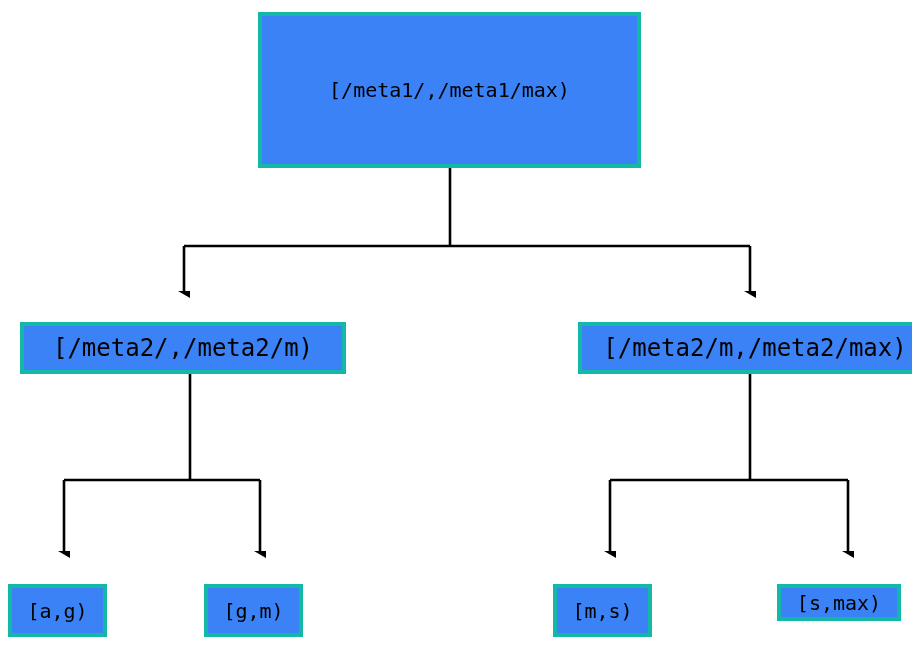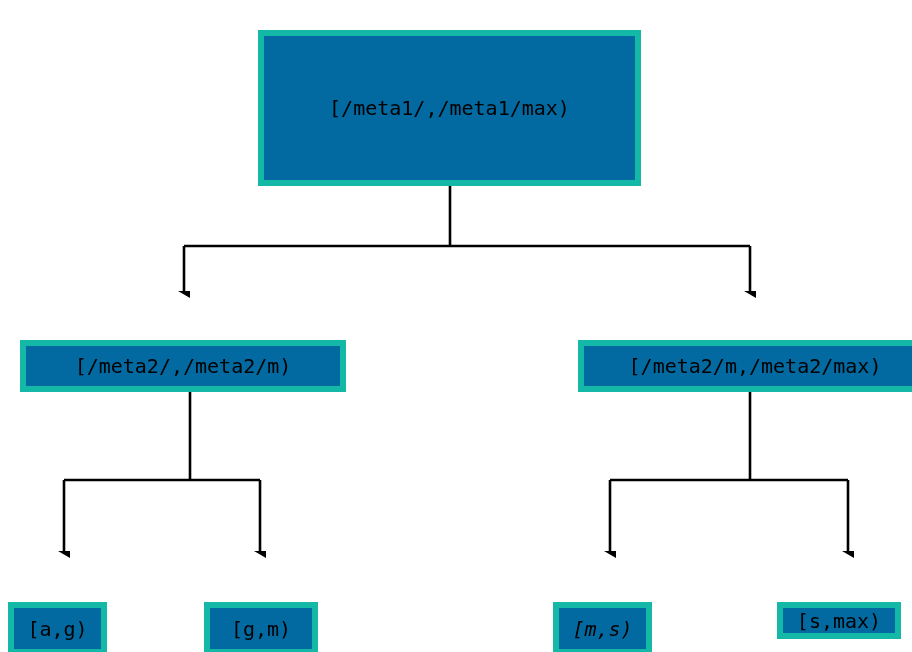--- a/index.html
+++ b/index.html
@@ -23,37 +23,36 @@
   #edge-layer {
     position: absolute;
     left: 0;
     top: 0;
     width: 912px;
     height: 652px;
   }
   .node {
     position: absolute;
     box-sizing: border-box;
-    background: #0369a1;
-    border: 6px solid #14b8a6;
+    background: #3b82f6;
+    border: 4px solid #14b8a6;
     display: flex;
     align-items: center;
     justify-content: center;
     z-index: 2;
-    margin-top: 18px;
   }
   .node-label {
     font-family: "DejaVu Sans Mono", "Liberation Mono", monospace;
     color: #000000;
     white-space: pre;
     letter-spacing: 0px;
     line-height: 1;
   }
   .level-root .node-label { font-size: 20px; }
-  .level-mid  .node-label { font-size: 20px; }
+  .level-mid  .node-label { font-size: 24px; }
   .level-leaf .node-label { font-size: 20px; }
 
   
   #node-root {
     left: 258px;
     top: 12px;
     width: 383px;
     height: 156px;
   }
   
@@ -72,29 +71,28 @@
   
   #node-leaf-ag {
     left: 8px;
     top: 584px;
     width: 99px;
     height: 53px;
   }
   #node-leaf-gm {
     left: 204px;
     top: 584px;
-    width: 114px;
+    width: 99px;
     height: 53px;
   }
   #node-leaf-ms {
     left: 553px;
     top: 584px;
     width: 99px;
     height: 53px;
-    font-style: italic;
   }
   #node-leaf-smax {
     left: 777px;
     top: 584px;
     width: 124px;
     height: 37px;
   }
 </style>
 </head>
 <body>

